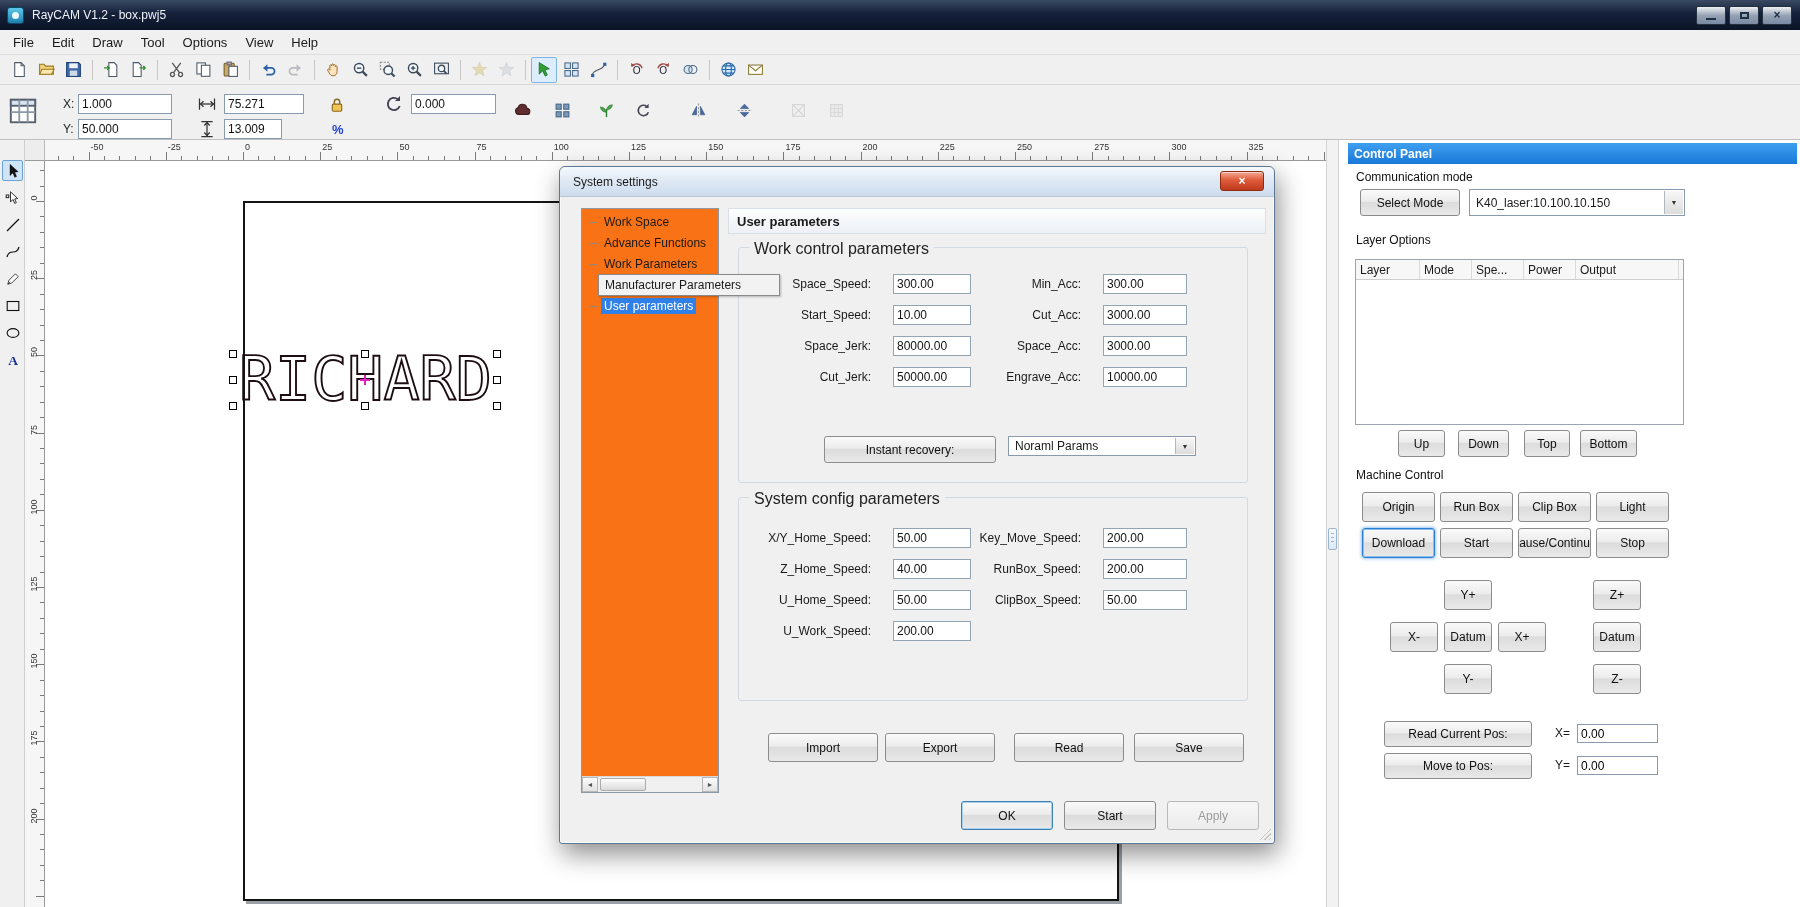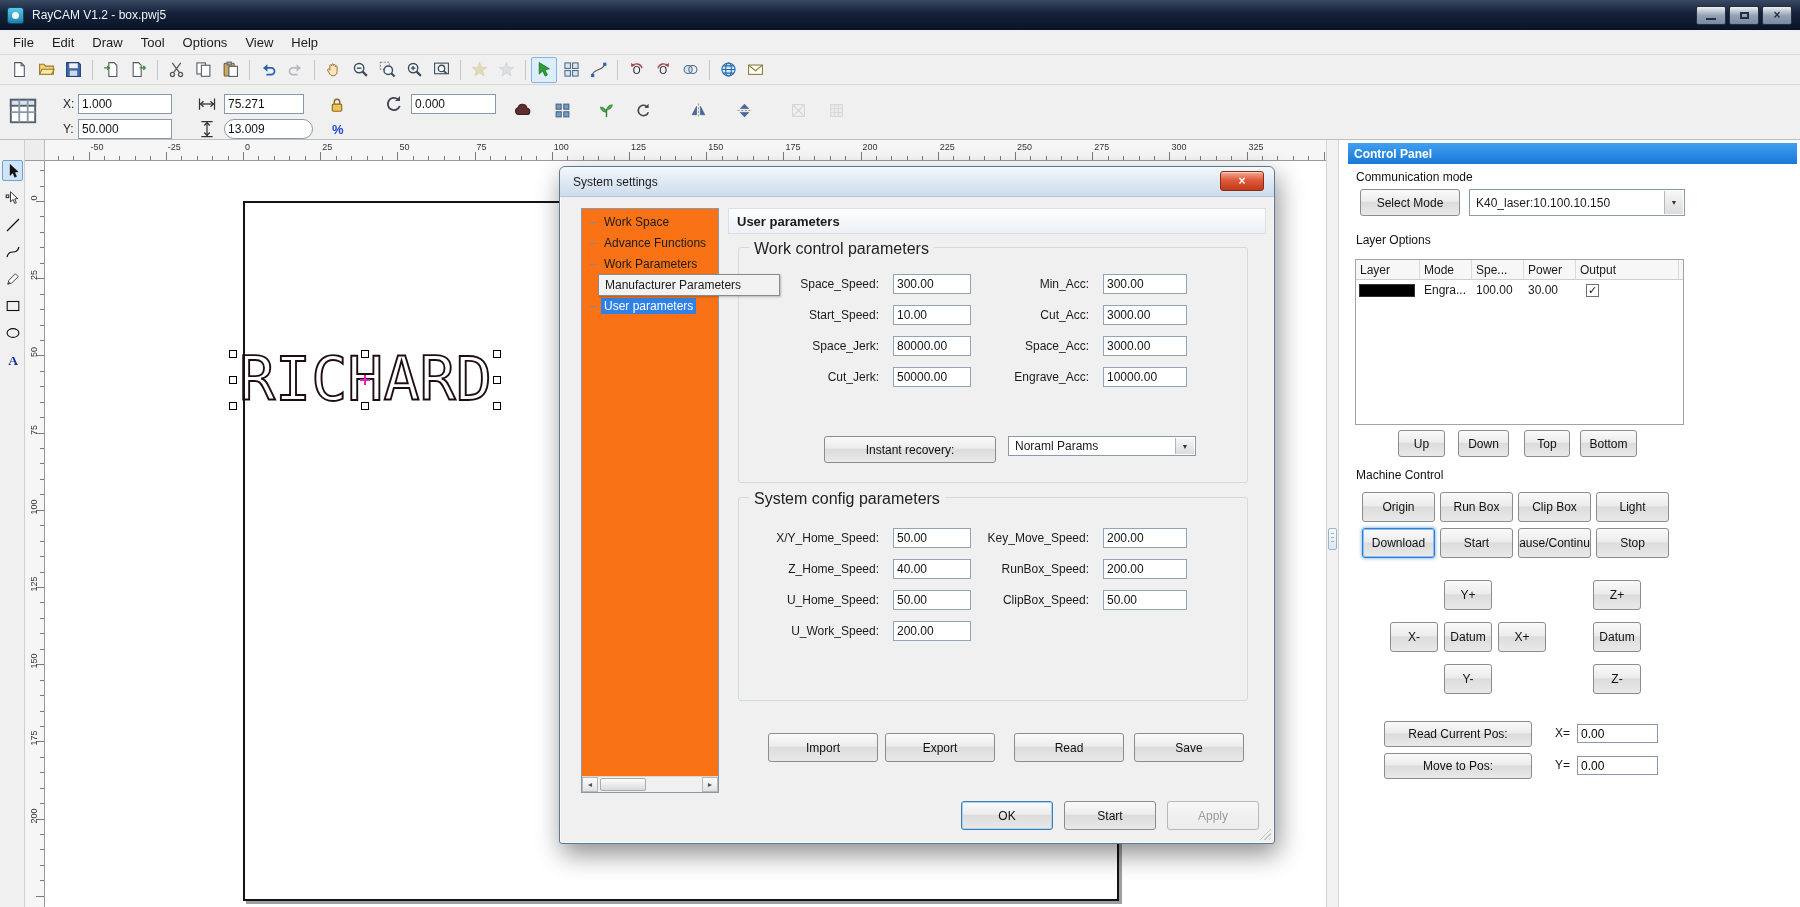--- a/index.html
+++ b/index.html
@@ -83,21 +83,21 @@
 .groupbox{position:absolute;border:1px solid #d2d9e0;border-radius:3px}
 .group-label{position:absolute;top:-8px;left:10px;background:#f0f0f0;padding:0 5px;font-size:16px;color:#222}
 #g1{left:178px;top:80px;width:510px;height:236px}
 #g2{left:178px;top:330px;width:510px;height:204px}
 .col{position:absolute}
 #g1-left{left:4px;top:20px}
 #g1-right{left:214px;top:20px}
 #g2-left{left:4px;top:24px}
 #g2-right{left:214px;top:24px}
 .field-row{display:flex;align-items:center;height:31px}
-.f-label{width:150px;text-align:right;padding-right:14px;white-space:nowrap;font-size:12px}
+.f-label{width:150px;text-align:right;padding-right:22px;white-space:nowrap;font-size:12px}
 .f-input{height:20px;border:1px solid #93a5b5;background:#fff;font-size:12px;padding:0 3px;font-family:inherit;color:#111}
 #instant-btn{position:absolute;left:85px;top:188px;width:172px;height:27px}
 #params-dd{left:269px;top:188px;width:188px;height:20px}
 .dlg-action{position:absolute;top:566px;width:110px;height:29px}
 .footer-btn{position:absolute;top:634px;width:92px;height:29px}
 #btn-ok{left:401px}
 #btn-cancel{left:504px}
 #btn-apply{left:607px}
 #dlg-grip{position:absolute;right:3px;bottom:3px;width:13px;height:13px;background:linear-gradient(135deg,transparent 0 55%,#c4c4c4 55% 60%,transparent 60% 72%,#c4c4c4 72% 77%,transparent 77% 89%,#c4c4c4 89% 94%,transparent 94%)}
 
@@ -353,21 +353,21 @@
   <input class="t2-input" style="left: 411px; top: 9px; width: 85px;" value="0.000">
   <span class="t2-label" style="left:63px;top:37px">Y:</span>
   <input class="t2-input" style="left: 78px; top: 34px; width: 94px;" value="50.000">
   <div class="t2-static" style="left:197px;top:34px;width:20px;height:20px">
       <svg viewBox="0 0 16 16" xmlns="http://www.w3.org/2000/svg">
         <path d="M3.5 2h9M3.5 14h9" stroke="#333"></path>
         <path d="M8 2v12" stroke="#333"></path>
         <path d="M5.8 5.2 8 3l2.2 2.2M5.8 10.8 8 13l2.2-2.2" fill="none" stroke="#333"></path>
       </svg>
     </div>
-  <input class="t2-input" style="left: 224px; top: 34px; width: 89px; border-radius: 10px;" value="13.009">
+  <input class="t2-input" style="left: 224px; top: 34px; width: 58px;" value="13.009">
   <span class="t2-label" id="percent-label" style="left:332px;top:37px">%</span>
 <div class="tb-icon t2-icon" style="left: 509px;">
       <svg viewBox="0 0 16 16" xmlns="http://www.w3.org/2000/svg">
         <path d="M4.4 11.8a3.3 3.3 0 0 1-.7-6.4 4.4 4.4 0 0 1 8.6.6 2.8 2.8 0 0 1-.7 5.8z" fill="#5f2d2d" stroke="#3a1c1c"></path>
       </svg>
     </div>
     <div class="tb-icon t2-icon" style="left: 549px;">
       <svg viewBox="0 0 16 16" xmlns="http://www.w3.org/2000/svg">
         <rect x="2" y="2" width="4.8" height="4.8" fill="#7a9ab8" stroke="#44648a"></rect>
         <rect x="9.2" y="2" width="4.8" height="4.8" fill="#7a9ab8" stroke="#44648a"></rect>
@@ -778,33 +778,20 @@
 
   <span class="cp-label" style="left:17px;top:93px">Layer Options</span>
   <div id="layer-table">
     <div id="layer-thead">
         <div class="lt-hcell" style="width: 64px;">Layer</div>
         <div class="lt-hcell" style="width: 52px;">Mode</div>
         <div class="lt-hcell" style="width: 52px;">Spe...</div>
         <div class="lt-hcell" style="width: 52px;">Power</div>
         <div class="lt-hcell" style="width: 103px;">Output</div>
       </div>
-    <div id="layer-tbody">
-        <div class="lt-rowline">
-          <div class="lt-cell" style="width: 64px;">
-            <div class="layer-swatch" style="background: rgb(0, 0, 0);"></div>
-          </div>
-          <div class="lt-cell" style="width: 52px;">Engra...</div>
-          <div class="lt-cell" style="width: 52px;">100.00</div>
-          <div class="lt-cell" style="width: 52px;">30.00</div>
-          <div class="lt-cell" style="width: 103px;">
-            <div class="checkbox">✓</div>
-          </div>
-        </div>
-      </div>
   </div>
 
   <span class="cp-label" style="left:17px;top:328px">Machine Control</span>
 
   <div class="win-btn jog" style="left:105px;top:440px">Y+</div>
   <div class="win-btn jog" style="left:51px;top:482px">X-</div>
   <div class="win-btn jog" style="left:105px;top:482px">Datum</div>
   <div class="win-btn jog" style="left:159px;top:482px">X+</div>
   <div class="win-btn jog" style="left:105px;top:524px">Y-</div>
   <div class="win-btn jog" style="left:254px;top:440px">Z+</div>

